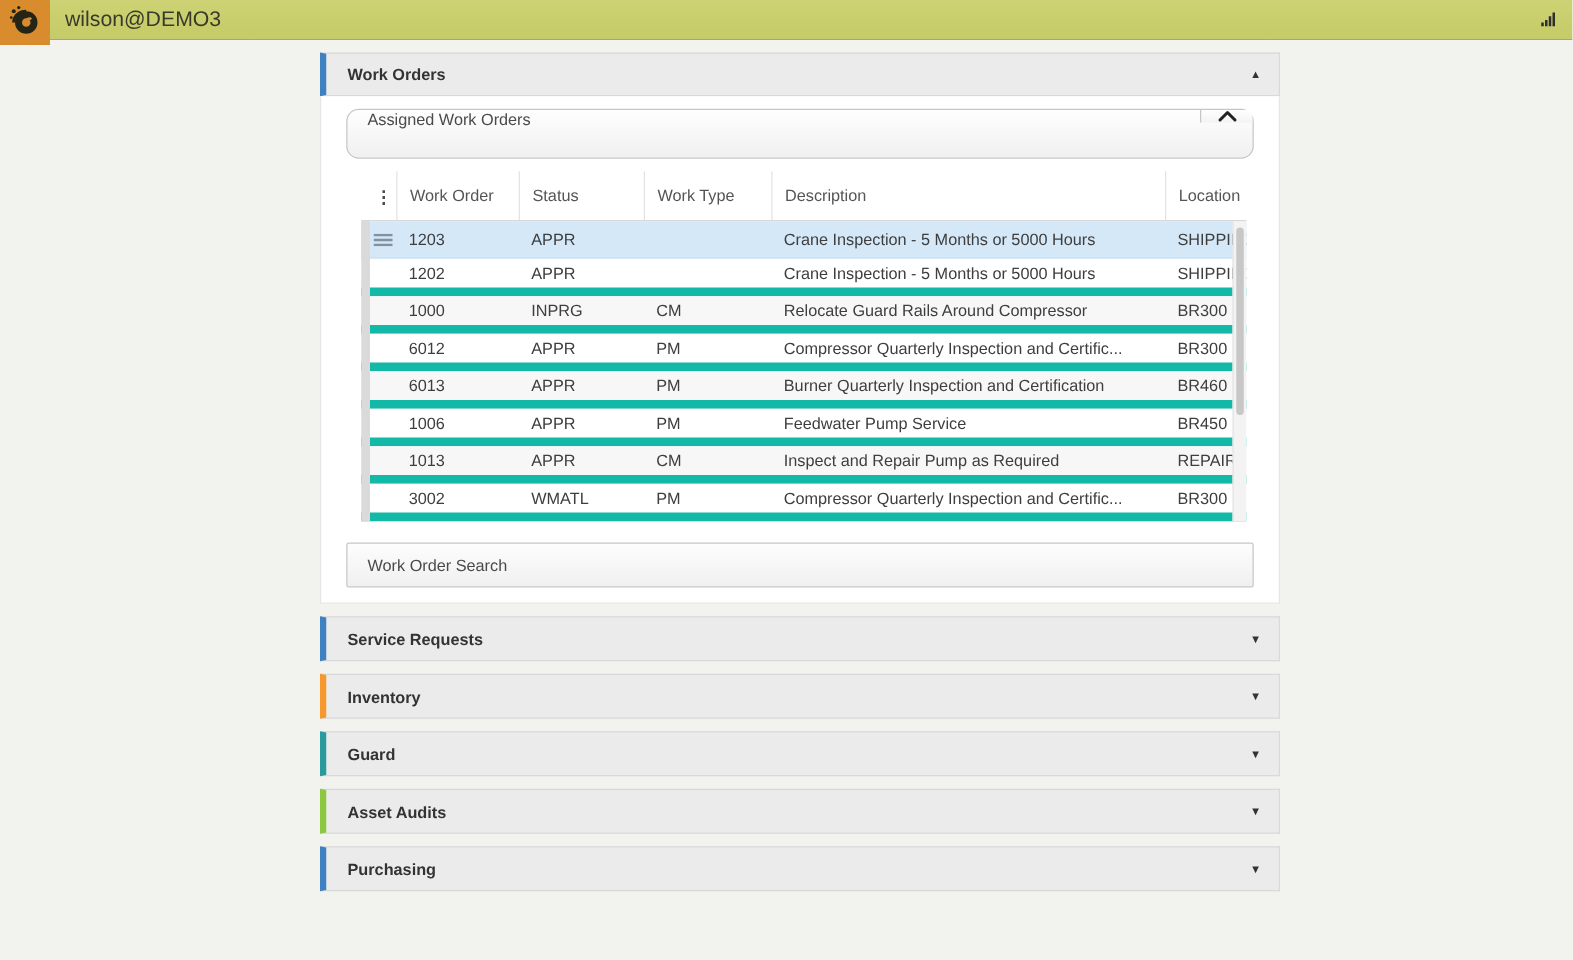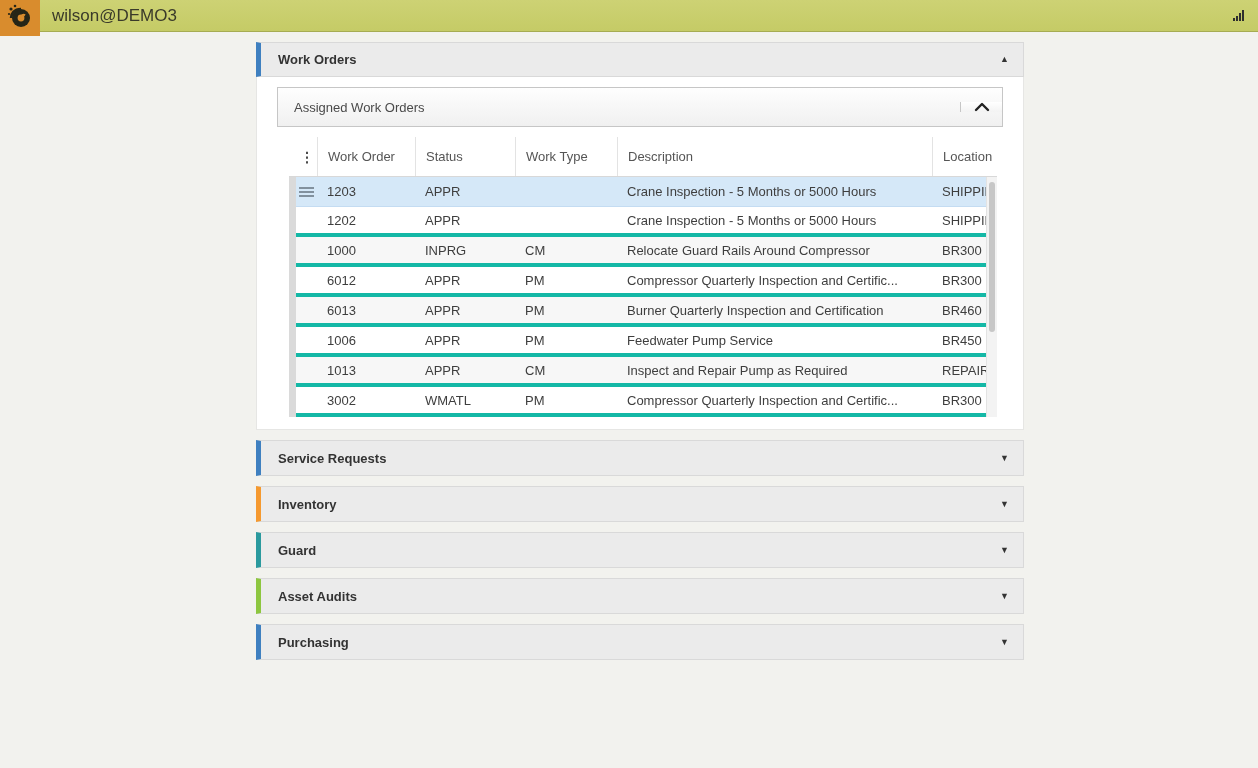--- a/index.html
+++ b/index.html
@@ -46,23 +46,23 @@
 
   
   .wo-body {
     width: 768px; background: #fff;
     border: 1px solid #e6e6e4; border-top: none;
     padding: 10px 20px 12px 20px;
   }
 
   .assigned-bar {
     height: 40px;
-    border: 1px solid #c6c6c6; border-radius: 0;
+    border: 1px solid #c6c6c6; border-radius: 10px;
     background: linear-gradient(#fefefe, #f0f0f0);
-    display: flex; align-items: center;
+    display: flex; align-items: flex-start;
   }
   .assigned-label { flex: 1; display: flex; align-items: center; padding-left: 16px; font-size: 13px; color: #4a4a4a; }
   .assigned-btn {
     width: 42px; border-left: 1px solid #c6c6c6;
     display: flex; align-items: center; justify-content: center;
     background: linear-gradient(#ffffff, #f3f3f3);
     cursor: pointer;
   }
 
   
@@ -72,21 +72,21 @@
   .t-header .cell.gutter { border-left: none; padding-left: 0; }
   .gutter  { width: 28px; flex: none; }
   .c-wo    { width: 98px;  flex: none; }
   .c-status{ width: 100px; flex: none; }
   .c-wtype { width: 102px; flex: none; }
   .c-desc  { width: 315px; flex: none; }
   .c-loc   { flex: 1; min-width: 0; }
 
   .rows-wrap { position: relative; }
   .rows-strip { position: absolute; left: 0; top: 0; bottom: 0; width: 7px; background: #dadada; z-index: 2; }
-  .t-row { display: flex; height: 30px; align-items: center; border-bottom: 4px solid #14b8a6; font-size: 13px; color: #3e3e3e; background: #fff; }
+  .t-row { display: flex; height: 30px; align-items: center; border-bottom: 7px solid #14b8a6; font-size: 13px; color: #3e3e3e; background: #fff; }
   .t-row:nth-child(even) { background: #f7f7f7; }
   .t-row.selected { background: #d5e8f8; border-bottom: 1px solid #c4dcf2; }
   .t-row .cell { padding-left: 10px; white-space: nowrap; overflow: hidden; }
   .t-row .cell.gutter { padding-left: 0; display: flex; align-items: center; }
   .c-loc { padding-right: 14px; }
 
   .col-dots { margin-left: 11px; font-size: 14px; color: #4a4a4a; font-weight: bold; cursor: pointer; }
   .hamburger { margin-left: 10px; display: inline-flex; flex-direction: column; gap: 2px; cursor: pointer; }
   .hamburger i { display: block; width: 15px; height: 2px; background: #82919e; }
 
@@ -240,20 +240,23 @@
           <div class="cell c-desc">Compressor Quarterly Inspection and Certific...</div>
           <div class="cell c-loc">BR300</div>
         </div>
       </div>
 
       <div class="t-scroll">
         <div class="t-thumb"></div>
       </div>
     </div>
 
+    <div class="search-bar">
+      <span>Work Order Search</span>
+    </div>
   </div>
 
   <div class="acc-header acc-collapsed" style="border-left-color: rgb(63, 128, 192);">
     <span class="acc-label">Service Requests</span>
     <span class="acc-arrow">▼</span>
   </div>
 
   <div class="acc-header acc-collapsed" style="border-left-color: rgb(245, 153, 46);">
     <span class="acc-label">Inventory</span>
     <span class="acc-arrow">▼</span>

